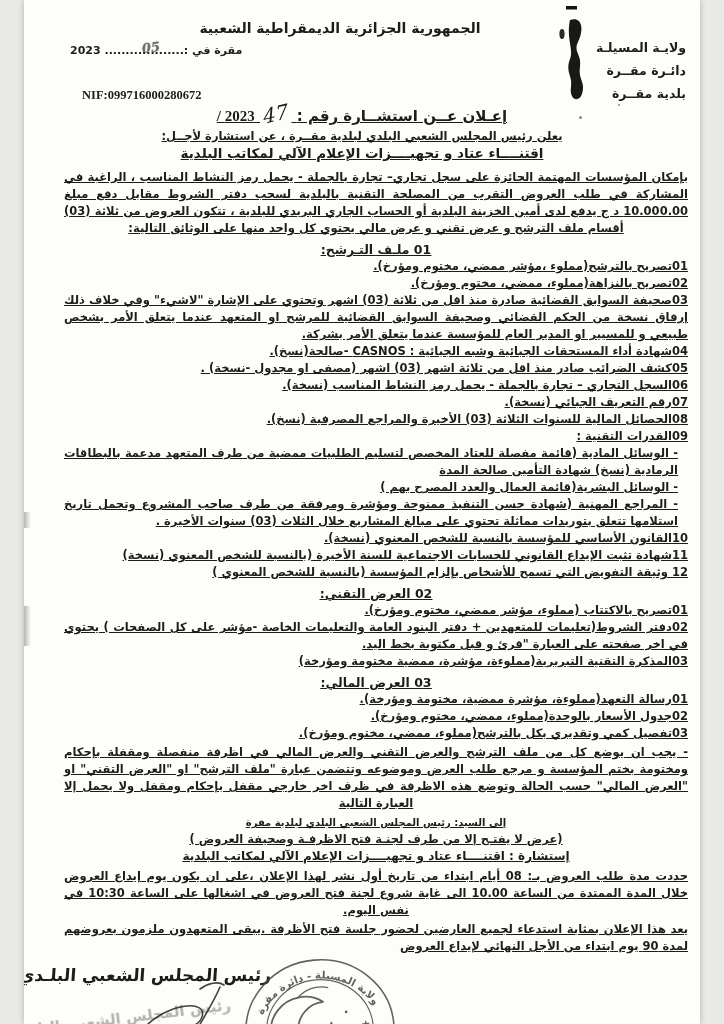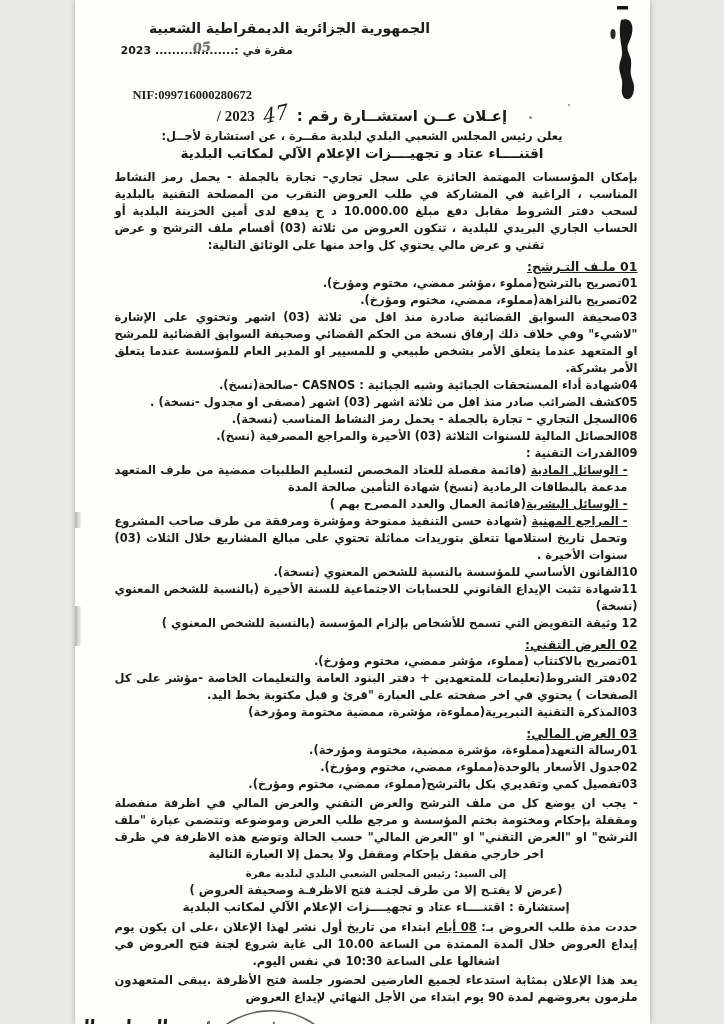--- a/index.html
+++ b/index.html
@@ -1,20 +1,20 @@
 <!DOCTYPE html>
 <html lang="ar" dir="rtl"><head>
 <meta charset="utf-8">
 <title>إعلان عن استشارة</title>
 <style>
   *{box-sizing:border-box;margin:0;padding:0}
   body{margin:0;background:#e9e9e5;font-family:"DejaVu Sans",sans-serif;}
-  .page{width:575px;height:1024px;background:#fdfdfa;position:relative;overflow:hidden;
+  .page{width:676px;height:1024px;background:#fdfdfa;position:relative;overflow:hidden;
         direction:rtl;color:#1c1c1c;font-weight:700;margin:0 auto;
-        box-shadow:0 0 6px rgba(0,0,0,.25);}
+        box-shadow:0 0 6px rgba(0,0,0,.25);text-decoration:underline;}
   
   .header{position:relative;height:102px;}
   .republic{position:absolute;top:20px;right:170px;width:380px;text-align:center;font-size:14px;}
   .admin{position:absolute;top:36px;right:14px;text-align:right;font-size:12.5px;line-height:23px;}
   .dateline{position:absolute;top:44px;left:46px;font-size:11px;letter-spacing:.5px;}
   .date-scribble{position:absolute;top:40px;left:118px;font-size:13px;color:#4a4a46;
         transform:rotate(-7deg);font-family:"DejaVu Serif",serif;font-style:italic;opacity:.8;
         text-shadow:0 0 1px #6b6b66;}
   .nif{position:absolute;top:88px;left:58px;font-size:12.5px;direction:ltr;
         font-family:"Liberation Serif",serif;font-weight:700;}
@@ -25,21 +25,21 @@
   .title-line1{font-size:15px;}
   .title-line1 span{unicode-bidi:isolate;}
   .hw47{display:inline-block;font-family:"DejaVu Serif",serif;font-style:italic;font-weight:400;
         font-size:20px;transform:rotate(-14deg) skewX(-8deg);margin:0 3px;}
   .yr{font-family:"Liberation Serif",serif;}
   .title-line2{font-size:11.5px;margin-top:3px;}
   .title-line3{font-size:13.5px;margin-top:2px;}
   
   .content{padding:4px 12px 0 12px;font-size:11.5px;line-height:17px;margin-left:28px;}
   .para{text-align:justify;text-align-last:center;margin-top:4px;}
-  .sec-heading{text-align:right;text-decoration:underline;font-size:12.5px;margin-top:4px;}
+  .sec-heading{text-align:center;text-decoration:underline;font-size:12.5px;margin-top:4px;}
   .item{text-align:justify;}
   .subitem{padding-right:10px;text-align:justify;}
   .subitem .lead{text-decoration:underline;}
   .envelope{text-align:justify;text-align-last:center;margin-top:2px;}
   .address{text-align:center;margin-top:2px;}
   .address .to{font-size:10px;}
   .address .warning{font-size:11.5px;}
   .address .subject{font-size:12px;}
   .deadline{text-align:justify;text-align-last:center;margin-top:3px;}
   .deadline span{unicode-bidi:isolate;}
@@ -67,20 +67,25 @@
     <path d="M22,16 C33,12 37,24 30,38 C25,48 34,50 32,63 C30,76 38,78 34,90 C31,99 21,96 23,83 C25,72 17,68 22,55 C26,46 18,34 22,16 Z" fill="#181818"></path>
     <ellipse cx="14" cy="30" rx="2.6" ry="5" fill="#2a2a2a"></ellipse>
   </svg>
   <div class="speck" style="top:116px;right:118px;width:3px;height:3px;"></div>
   <div class="speck" style="top:104px;right:80px;width:2px;height:2px;"></div>
   <div class="edge-smudge" style="top:512px;height:16px;"></div>
   <div class="edge-smudge" style="top:606px;height:40px;"></div>
 
   <div class="header">
     <div class="republic">الجمهورية الجزائرية الديمقراطية الشعبية</div>
+    <div class="admin">
+      <div>ولايـة المسيلـة</div>
+      <div>دائـرة مقــرة</div>
+      <div>بلدية مقــرة</div>
+    </div>
     <div class="dateline">مقرة في :................... 2023</div>
     <div class="date-scribble">05</div>
     <div class="nif">NIF:099716000280672</div>
   </div>
 
   <div class="title-block">
     <div class="title-line1">
       <span>إعـلان عــن استشــارة رقم :</span>
       <span class="hw47">47</span>
       <span class="yr">2023 /</span>
@@ -93,20 +98,21 @@
 
     <div class="para">بإمكان المؤسسات المهتمة الحائزة على سجل تجاري– تجارة بالجملة - يحمل رمز النشاط المناسب ، الراغبة في المشاركة في طلب العروض التقرب من المصلحة التقنية بالبلدية لسحب دفتر الشروط مقابل دفع مبلغ 10.000.00 د ج يدفع لدى أمين الخزينة البلدية أو الحساب الجاري البريدي للبلدية ، تتكون العروض من ثلاثة (03) أقسام ملف الترشح و عرض تقني و عرض مالي يحتوي كل واحد منها على الوثائق التالية:</div>
 
     <div class="sec-heading">01 ملـف التـرشح:</div>
     <div class="item">01تصريح بالترشح(مملوء ،مؤشر ممضي، مختوم ومؤرخ).</div>
     <div class="item">02تصريح بالنزاهة(مملوء، ممضي، مختوم ومؤرخ).</div>
     <div class="item">03صحيفة السوابق القضائية صادرة منذ اقل من ثلاثة (03) اشهر وتحتوي على الإشارة "لاشيء" وفي خلاف ذلك إرفاق نسخة من الحكم القضائي وصحيفة السوابق القضائية للمرشح او المتعهد عندما يتعلق الأمر بشخص طبيعي و للمسيير او المدير العام للمؤسسة عندما يتعلق الأمر بشركة.</div>
     <div class="item">04شهادة أداء المستحقات الجبائية وشبه الجبائية : CASNOS -صالحة(نسخ).</div>
     <div class="item">05كشف الضرائب صادر منذ اقل من ثلاثة اشهر (03) اشهر (مصفى او مجدول -نسخة) .</div>
     <div class="item">06السجل التجاري – تجارة بالجملة - يحمل رمز النشاط المناسب (نسخة).</div>
+    <div class="item">07رقم التعريف الجبائي (نسخة).</div>
     <div class="item">08الحصائل المالية للسنوات الثلاثة (03) الأخيرة والمراجع المصرفية (نسخ).</div>
     <div class="item">09القدرات التقنية :</div>
     <div class="subitem">
       <span class="lead">- الوسائل المادية</span><span> (قائمة مفصلة للعتاد المخصص لتسليم الطلبيات ممضية من طرف المتعهد مدعمة بالبطاقات الرمادية (نسخ) شهادة التأمين صالحة المدة</span>
     </div>
     <div class="subitem">
       <span class="lead">- الوسائل البشرية</span><span>(قائمة العمال والعدد المصرح بهم )</span>
     </div>
     <div class="subitem">
       <span class="lead">- المراجع المهنية</span><span> (شهادة حسن التنفيذ ممنوحة ومؤشرة ومرفقة من طرف صاحب المشروع وتحمل تاريخ استلامها تتعلق بتوريدات مماثلة تحتوي على مبالغ المشاريع خلال الثلاث (03) سنوات الأخيرة .</span>

